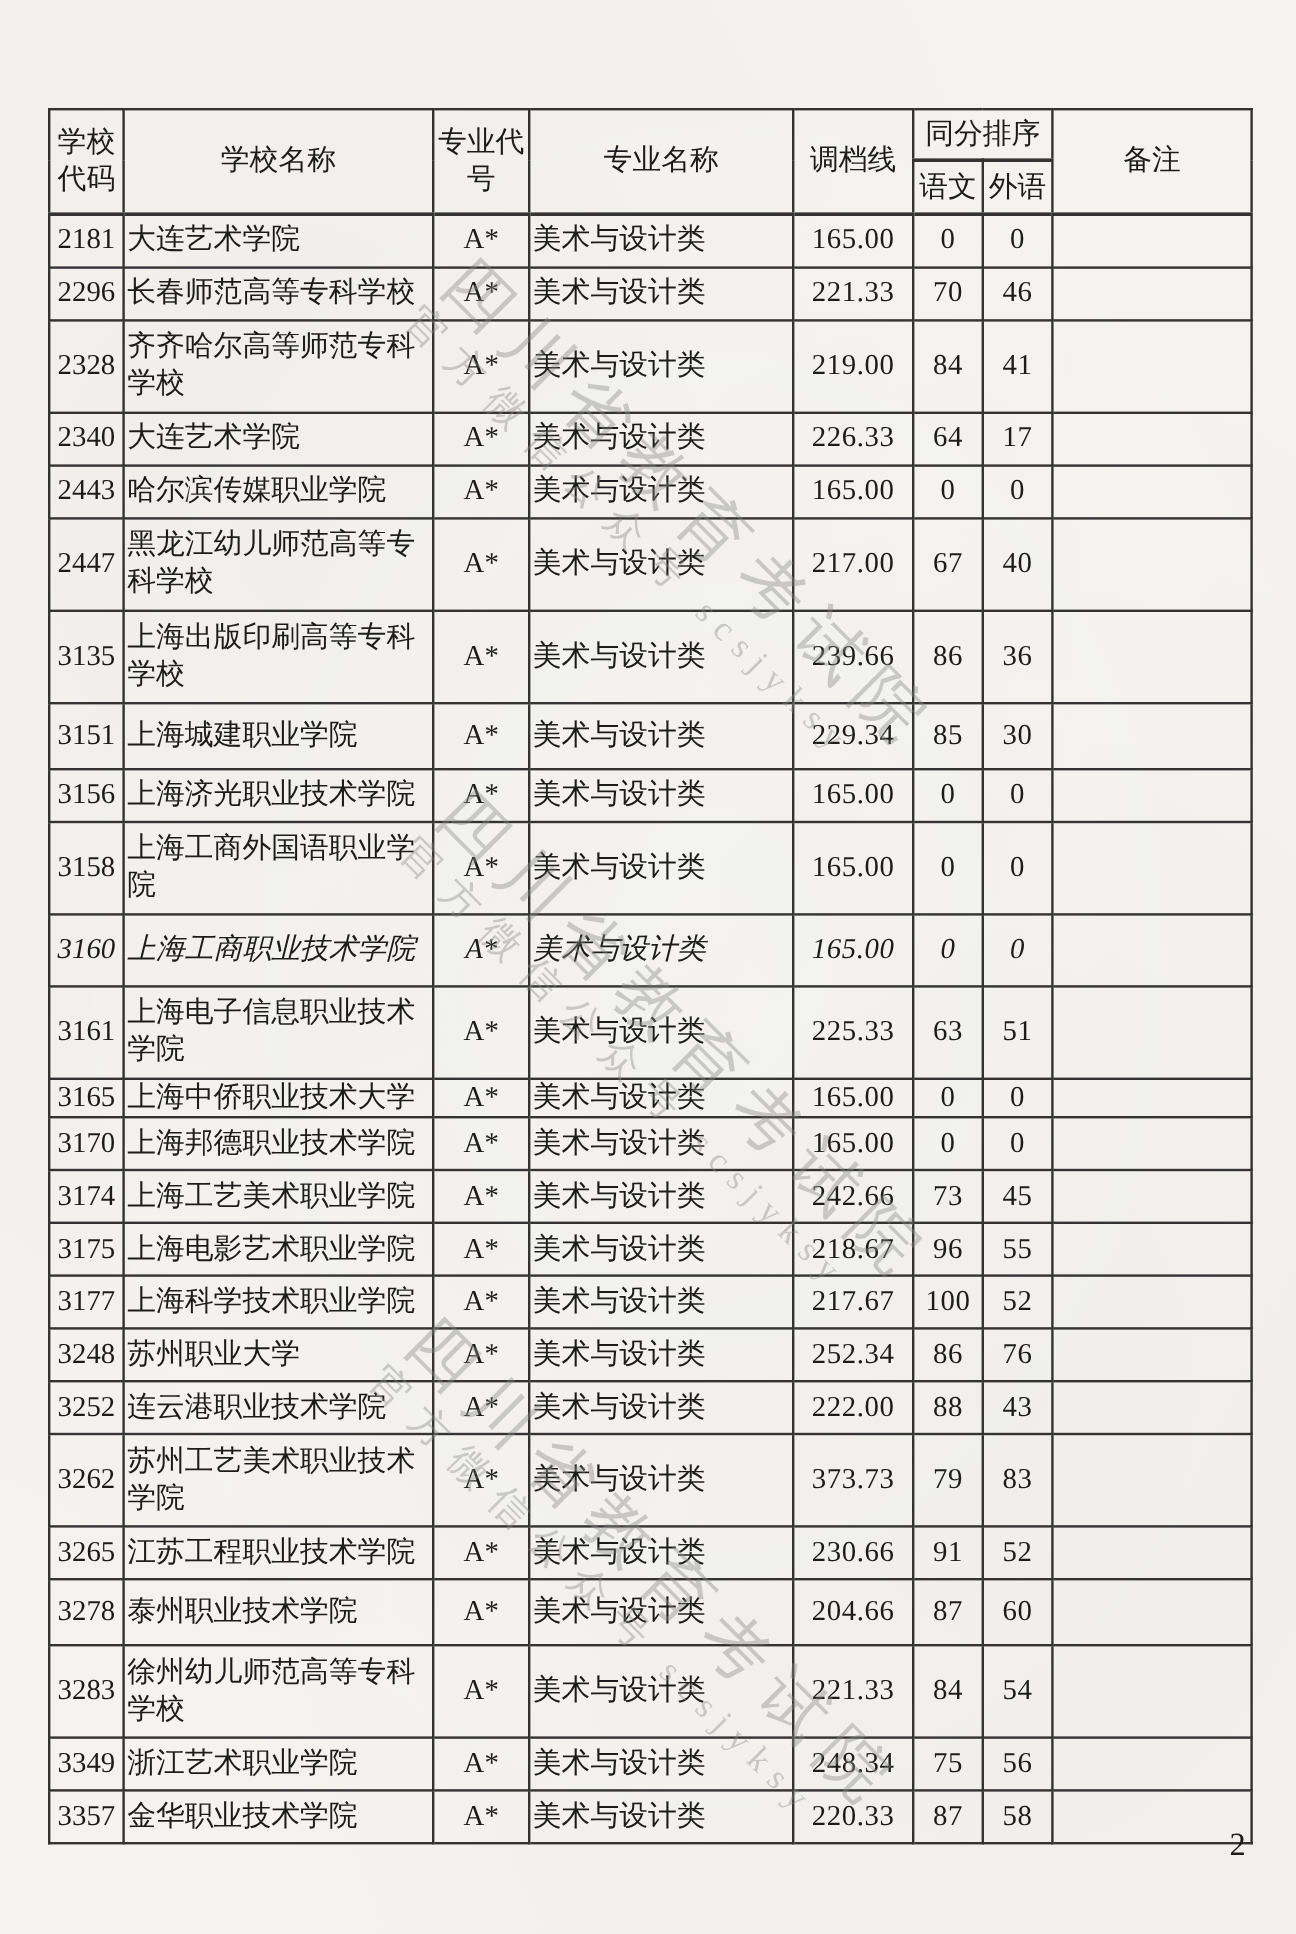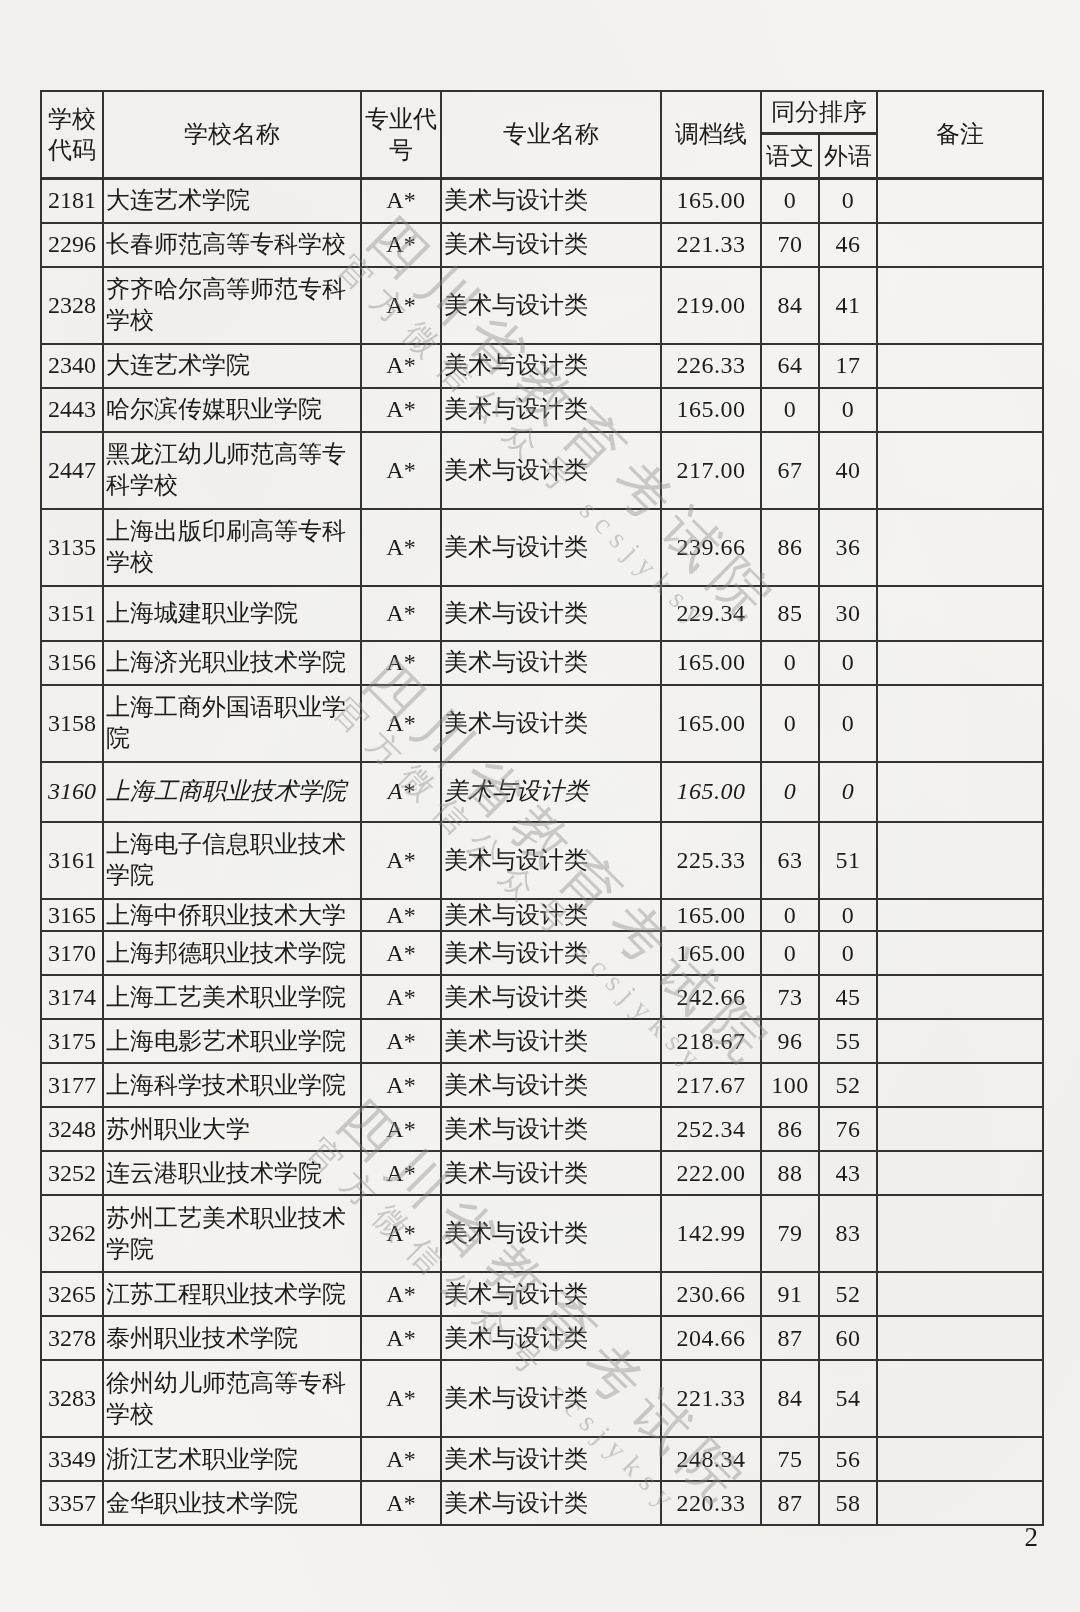--- a/index.html
+++ b/index.html
@@ -302,36 +302,36 @@
           <td class="c-center c-num line-col">222.00</td>
           <td class="c-center c-num">88</td>
           <td class="c-center c-num">43</td>
           <td class="c-left"></td>
         </tr>
         <tr style="height: 77px;">
           <td class="c-center">3262</td>
           <td class="c-left">苏州工艺美术职业技术学院</td>
           <td class="c-center">A*</td>
           <td class="c-left">美术与设计类</td>
-          <td class="c-center c-num line-col">142.99</td>
+          <td class="c-center c-num line-col">373.73</td>
           <td class="c-center c-num">79</td>
           <td class="c-center c-num">83</td>
           <td class="c-left"></td>
         </tr>
         <tr style="height: 44px;">
           <td class="c-center">3265</td>
           <td class="c-left">江苏工程职业技术学院</td>
           <td class="c-center">A*</td>
           <td class="c-left">美术与设计类</td>
           <td class="c-center c-num line-col">230.66</td>
           <td class="c-center c-num">91</td>
           <td class="c-center c-num">52</td>
           <td class="c-left"></td>
         </tr>
-        <tr style="height: 44px;">
+        <tr style="height: 55px;">
           <td class="c-center">3278</td>
           <td class="c-left">泰州职业技术学院</td>
           <td class="c-center">A*</td>
           <td class="c-left">美术与设计类</td>
           <td class="c-center c-num line-col">204.66</td>
           <td class="c-center c-num">87</td>
           <td class="c-center c-num">60</td>
           <td class="c-left"></td>
         </tr>
         <tr style="height: 77px;">

